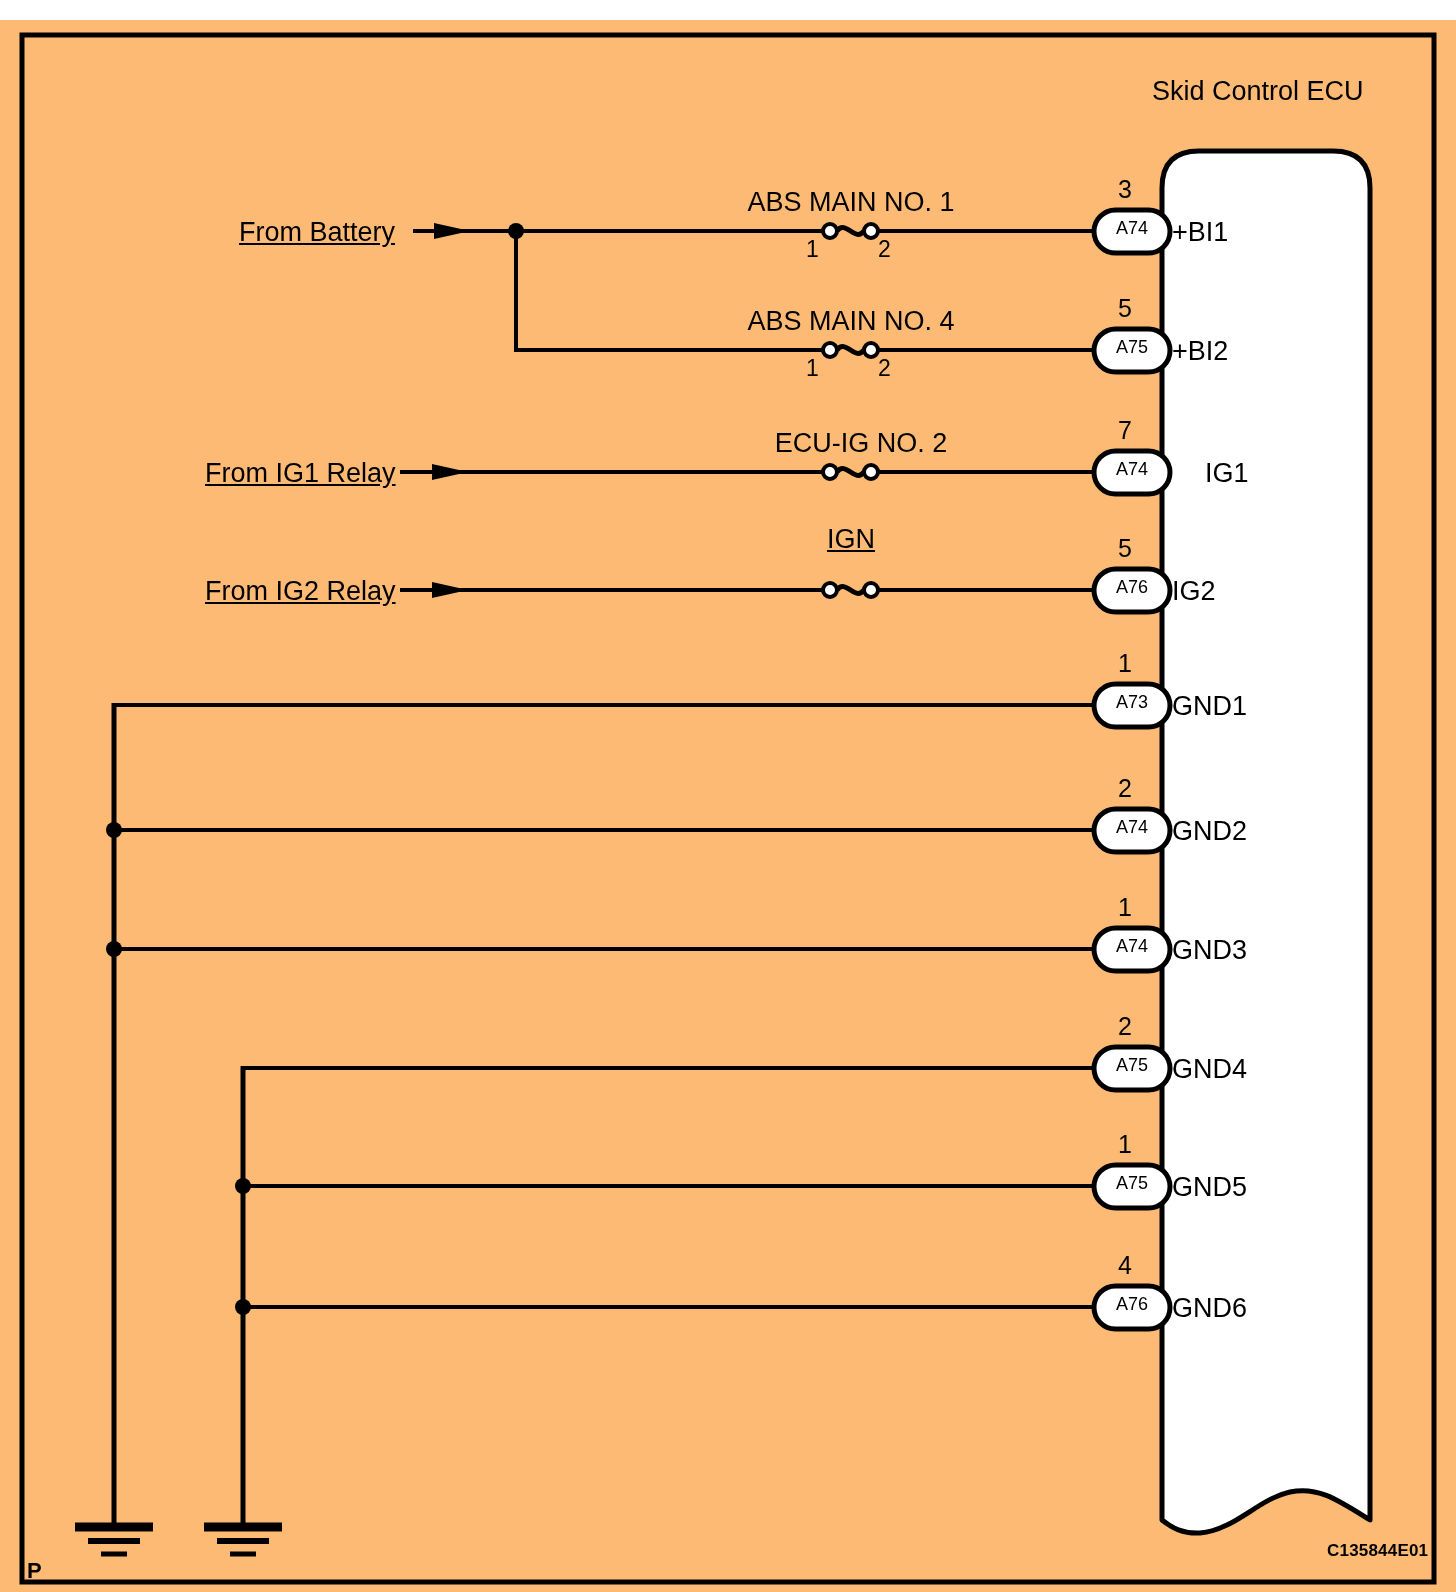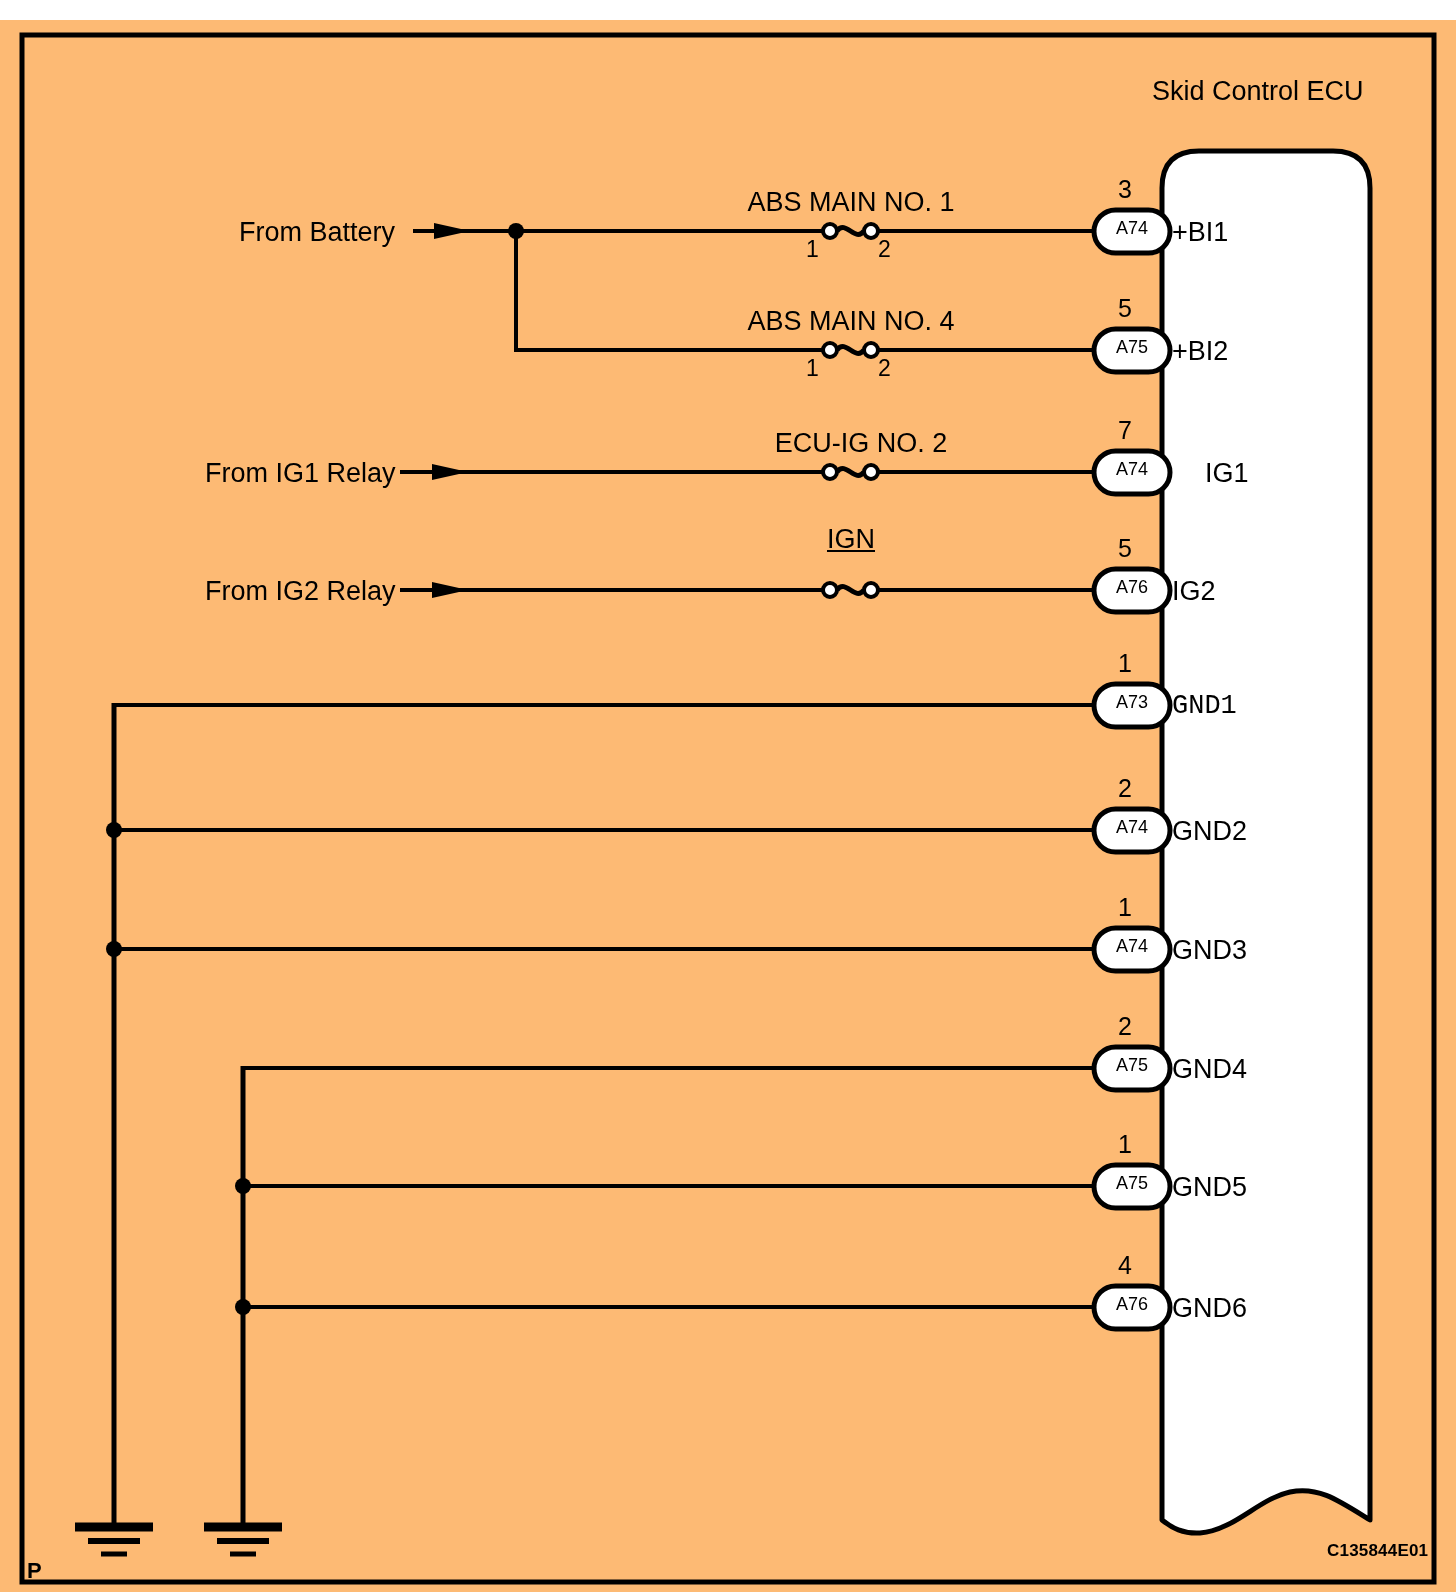--- a/index.html
+++ b/index.html
@@ -1,21 +1,21 @@
 <!DOCTYPE html>
 <html><head>
 <meta charset="utf-8">
 <style>
   html,body{margin:0;padding:0;background:#ffffff;}
   body{font-family:"Liberation Sans", sans-serif;}
   #page{position:relative;width:1456px;height:1592px;background:#fdba74;overflow:hidden;margin-top:20px;}
   #svgroot{position:absolute;left:0;top:0;width:1456px;height:1592px;}
   .lbl{position:absolute;color:#000;font-family:"Liberation Sans", sans-serif;white-space:nowrap;}
   .t-title{font-size:27px;}
-  .t-src{font-size:27px;}
+  .t-src{font-size:27px;text-decoration:underline;}
   .t-fuse{font-size:27px;}
   .t-pinnum{font-size:25px;}
   .t-conn{font-size:18px;}
   .t-term{font-size:27px;}
   .t-fusepin{font-size:23px;}
   .t-corner{font-size:22px;font-weight:bold;}
   .t-code{font-size:17px;font-weight:bold;letter-spacing:.2px;}
   .ctr{transform:translateX(-50%);}
 </style>
 </head>
@@ -165,21 +165,21 @@
   <div class="lbl t-conn ctr" style="left:1132px;top:797px;">A74</div>
   <div class="lbl t-conn ctr" style="left:1132px;top:916px;">A74</div>
   <div class="lbl t-conn ctr" style="left:1132px;top:1035px;">A75</div>
   <div class="lbl t-conn ctr" style="left:1132px;top:1153px;">A75</div>
   <div class="lbl t-conn ctr" style="left:1132px;top:1274px;">A76</div>
 
   <div class="lbl t-term" style="left:1172px;top:197px;">+BI1</div>
   <div class="lbl t-term" style="left:1172px;top:316px;">+BI2</div>
   <div class="lbl t-term" style="left:1172px;top:438px;padding-left:33px;">IG1</div>
   <div class="lbl t-term" style="left:1172px;top:556px;">IG2</div>
-  <div class="lbl t-term" style="left:1172px;top:671px;font-family:Liberation Mono, monospace;">GND1</div>
+  <div class="lbl t-term" style="left:1172px;top:671px;">GND1</div>
   <div class="lbl t-term" style="left:1172px;top:796px;">GND2</div>
   <div class="lbl t-term" style="left:1172px;top:915px;">GND3</div>
   <div class="lbl t-term" style="left:1172px;top:1034px;">GND4</div>
   <div class="lbl t-term" style="left:1172px;top:1152px;">GND5</div>
   <div class="lbl t-term" style="left:1172px;top:1273px;">GND6</div>
 
   <div class="lbl t-corner" style="left:27px;top:1538px;">P</div>
   <div class="lbl t-code" style="left:1327px;top:1521px;">C135844E01</div>
 
 </div>

